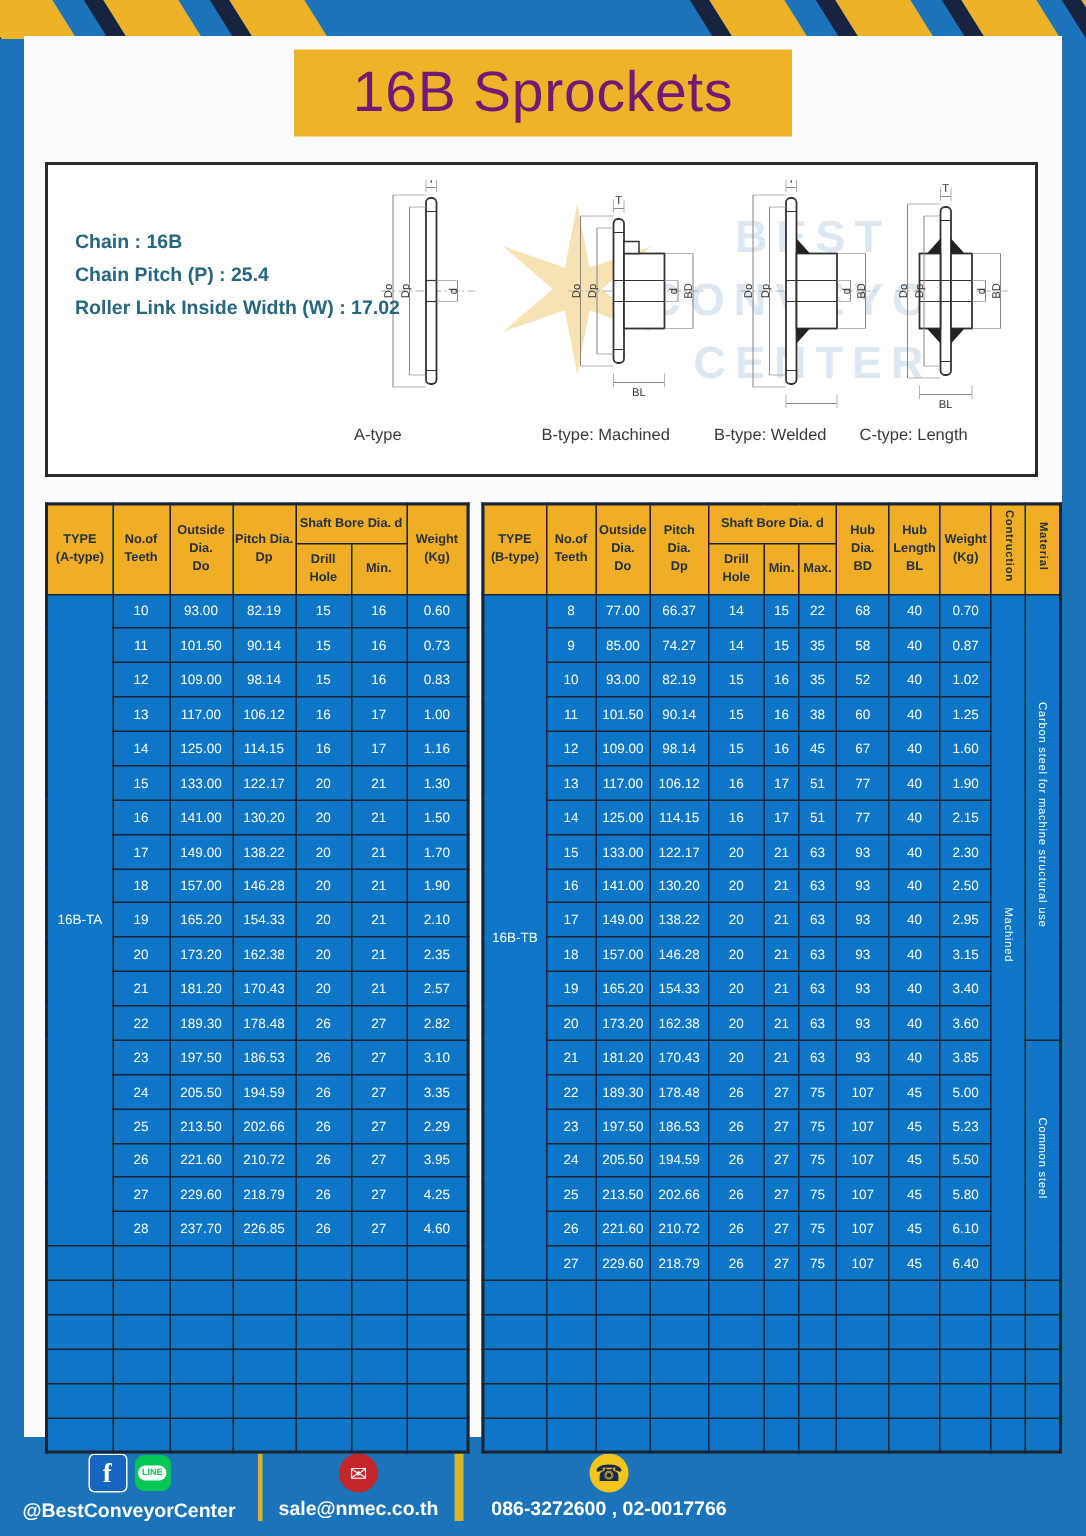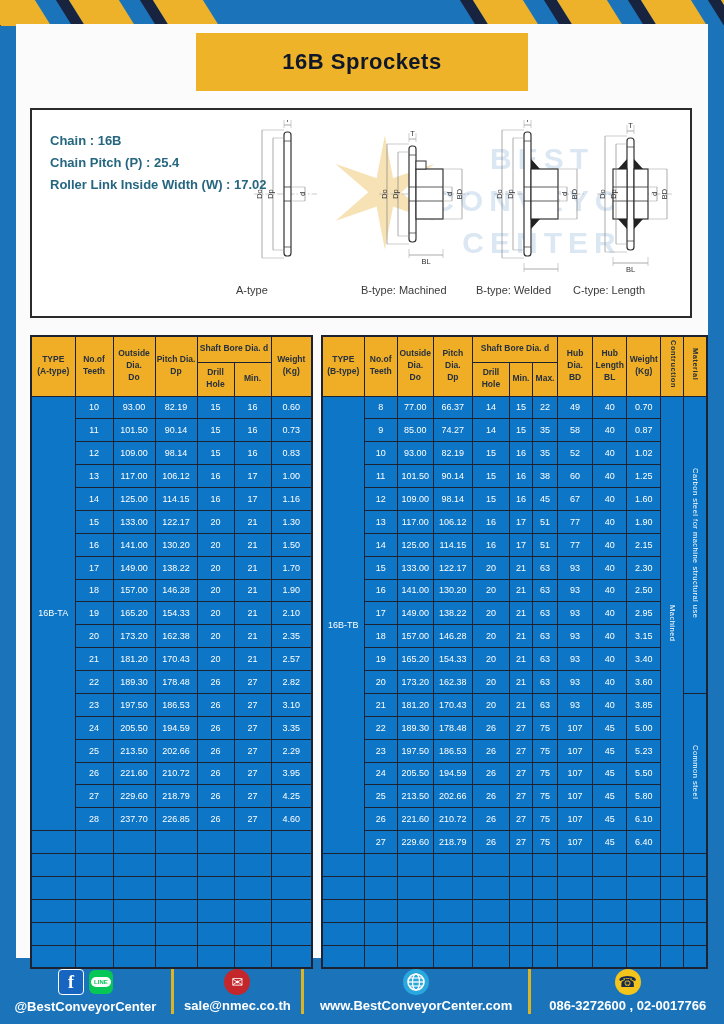--- a/index.html
+++ b/index.html
@@ -7,28 +7,28 @@
         font-family:"Liberation Sans",sans-serif;}
   
   .stripe-band{position:absolute;top:0;left:0;width:724px;height:26px;overflow:hidden;}
   .stripe{position:absolute;top:-4px;height:34px;transform:skewX(32deg);}
   .stripe.y{width:50px;background:#eeb22a;}
   .stripe.n{width:13px;background:#18233f;}
   
   .card{position:absolute;left:16px;top:24px;width:692px;height:934px;background:#fbfbfb;}
   .banner{position:absolute;left:180px;top:9px;width:332px;height:58px;background:#efb32a;
           display:flex;align-items:center;justify-content:center;}
-  .banner-title{font-size:22px;font-weight:bold;color:#0f172a;letter-spacing:0.5px;}
+  .banner-title{font-size:38px;font-weight:normal;color:#701a75;letter-spacing:0.5px;}
   
   .spec-box{position:absolute;left:14px;top:84px;width:658px;height:206px;background:#ffffff;
             border:2.5px solid #2b2b2b;overflow:hidden;}
   .watermark{position:absolute;left:360px;top:28px;width:300px;text-align:center;z-index:0;
              color:#d3e2ef;font-weight:bold;font-size:30px;line-height:1.4;letter-spacing:6px;opacity:.8;}
   .wm-star{position:absolute;left:290px;top:10px;font-size:150px;color:#f6e2b4;z-index:0;line-height:1;}
-  .spec-lines{position:absolute;left:18px;top:20px;z-index:2;}
+  .spec-lines{position:absolute;left:18px;top:40px;z-index:2;}
   .spec-line{font-size:13px;font-weight:bold;color:#266780;line-height:22px;white-space:nowrap;}
   .diagram{position:absolute;top:10px;width:104px;height:152px;z-index:1;}
   .diagram-label{position:absolute;top:174px;width:124px;font-size:11px;color:#3a3a3a;z-index:2;}
   
   .tables{position:absolute;left:30px;top:335px;display:flex;gap:8px;z-index:2;}
   table.spec-table{border-collapse:collapse;table-layout:fixed;border:2.5px solid #1c2230;background:#0d76c7;}
   .spec-table th{background:#efae26;color:#26303f;font-size:8.5px;font-weight:bold;
                  white-space:pre-line;line-height:1.4;padding:0;border:1.6px solid #1c2230;
                  text-align:center;vertical-align:middle;}
   .spec-table td{background:#0d76c7;color:#ffffff;font-size:9px;text-align:center;vertical-align:middle;
@@ -524,21 +524,21 @@
       </thead>
       <tbody id="tbody-b">
           <tr>
             <td rowspan="20">16B-TB</td>
             <td>8</td>
             <td>77.00</td>
             <td>66.37</td>
             <td>14</td>
             <td>15</td>
             <td>22</td>
-            <td>49</td>
+            <td>68</td>
             <td>40</td>
             <td>0.70</td>
             <td rowspan="20"><span class="vert">Machined</span></td>
             <td rowspan="13"><span class="vert">Carbon steel for machine structural use</span></td>
           </tr>
           <tr>
             <td>9</td>
             <td>85.00</td>
             <td>74.27</td>
             <td>14</td>
@@ -830,31 +830,19 @@
         </div>
       </div>
       <div class="footer-text">@BestConveyorCenter</div>
     </div>
     <div class="footer-divider"></div>
     <div class="footer-section" style="width:128px;">
       <div class="mail-icon">✉</div>
       <div class="footer-text">sale@nmec.co.th</div>
     </div>
     <div class="footer-divider"></div>
-    <div class="footer-section" style="width:226px;">
-      <div class="globe-icon">
-        <svg width="20" height="20" viewBox="0 0 20 20">
-          <circle cx="10" cy="10" r="8" fill="none" stroke="#ffffff" stroke-width="1.6"></circle>
-          <ellipse cx="10" cy="10" rx="3.5" ry="8" fill="none" stroke="#ffffff" stroke-width="1.3"></ellipse>
-          <line x1="2" y1="10" x2="18" y2="10" stroke="#ffffff" stroke-width="1.3"></line>
-          <line x1="3.2" y1="6" x2="16.8" y2="6" stroke="#ffffff" stroke-width="1.1"></line>
-          <line x1="3.2" y1="14" x2="16.8" y2="14" stroke="#ffffff" stroke-width="1.1"></line>
-        </svg>
-      </div>
-      <div class="footer-text">www.BestConveyorCenter.com</div>
-    </div>
     <div class="footer-divider"></div>
     <div class="footer-section" style="width:194px;">
       <div class="phone-icon">☎</div>
       <div class="footer-text">086-3272600 , 02-0017766</div>
     </div>
   </div>
 </div>
 
 </body></html>

